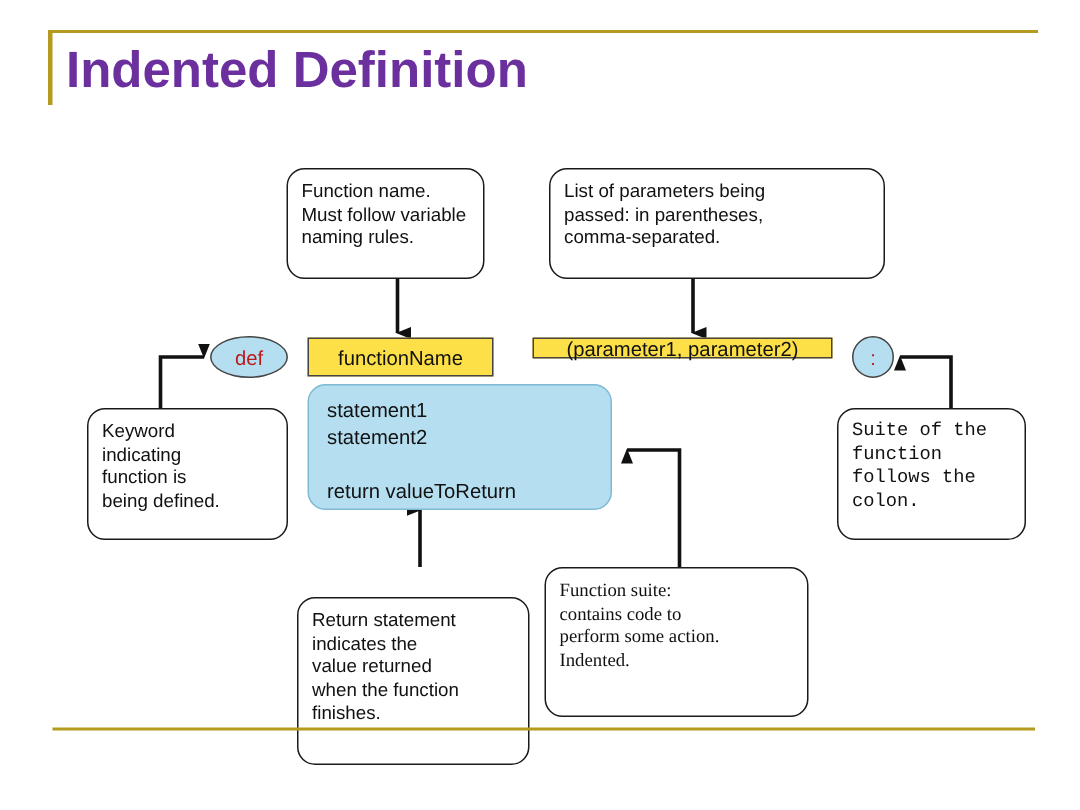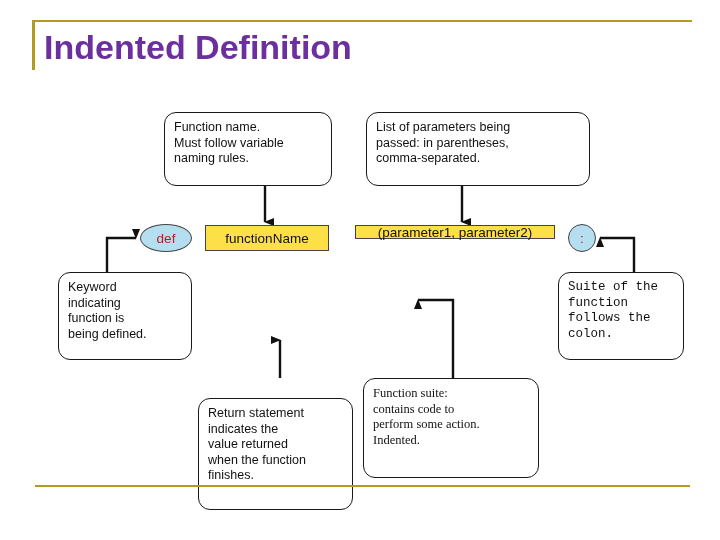--- a/index.html
+++ b/index.html
@@ -159,36 +159,40 @@
 
       <path d="M107,272 L107,238 L136,238" stroke="#111111" stroke-width="2.4" fill="none" marker-end="url(#ah-right)"></path>
 
       <path d="M634,272 L634,238 L600,238" stroke="#111111" stroke-width="2.4" fill="none" marker-end="url(#ah-left)"></path>
 
       <path d="M280,378 L280,340" stroke="#111111" stroke-width="2.4" fill="none" marker-end="url(#ah-up)"></path>
 
       <path d="M453,378 L453,300 L418,300" stroke="#111111" stroke-width="2.4" fill="none" marker-end="url(#ah-left)"></path>
     </svg>
 
-    <div class="callout" style="left:164px; top:112px; width:168px; height:74px;">Function name.
+    <div class="callout" style="left:191px; top:112px; width:132px; height:74px;">Function name.
 Must follow variable
 naming rules.</div>
 
     <div class="callout" style="left:366px; top:112px; width:224px; height:74px;">List of parameters being
 passed: in parentheses,
 comma-separated.</div>
 
     <div class="chip-ellipse" style="left:140px; top:224px; width:52px; height:28px;">def</div>
 
     <div class="chip-rect" style="left:205px; top:225px; width:124px; height:26px;">functionName</div>
 
     <div class="chip-rect" style="left:355px; top:225px; width:200px; height:14px;">(parameter1, parameter2)</div>
 
     <div class="chip-ellipse" style="left:568px; top:224px; width:28px; height:28px;">:</div>
 
+    <div class="suite-block" style="left:205px; top:256px; width:203px; height:84px;">statement1
+statement2
+
+return  valueToReturn</div>
 
     <div class="callout" style="left:58px; top:272px; width:134px; height:88px;">Keyword
 indicating
 function is
 being defined.</div>
 
     <div class="callout" style="left:558px; top:272px; width:126px; height:88px;font-family:Liberation Mono, monospace;">Suite of the
 function
 follows the
 colon.</div>

